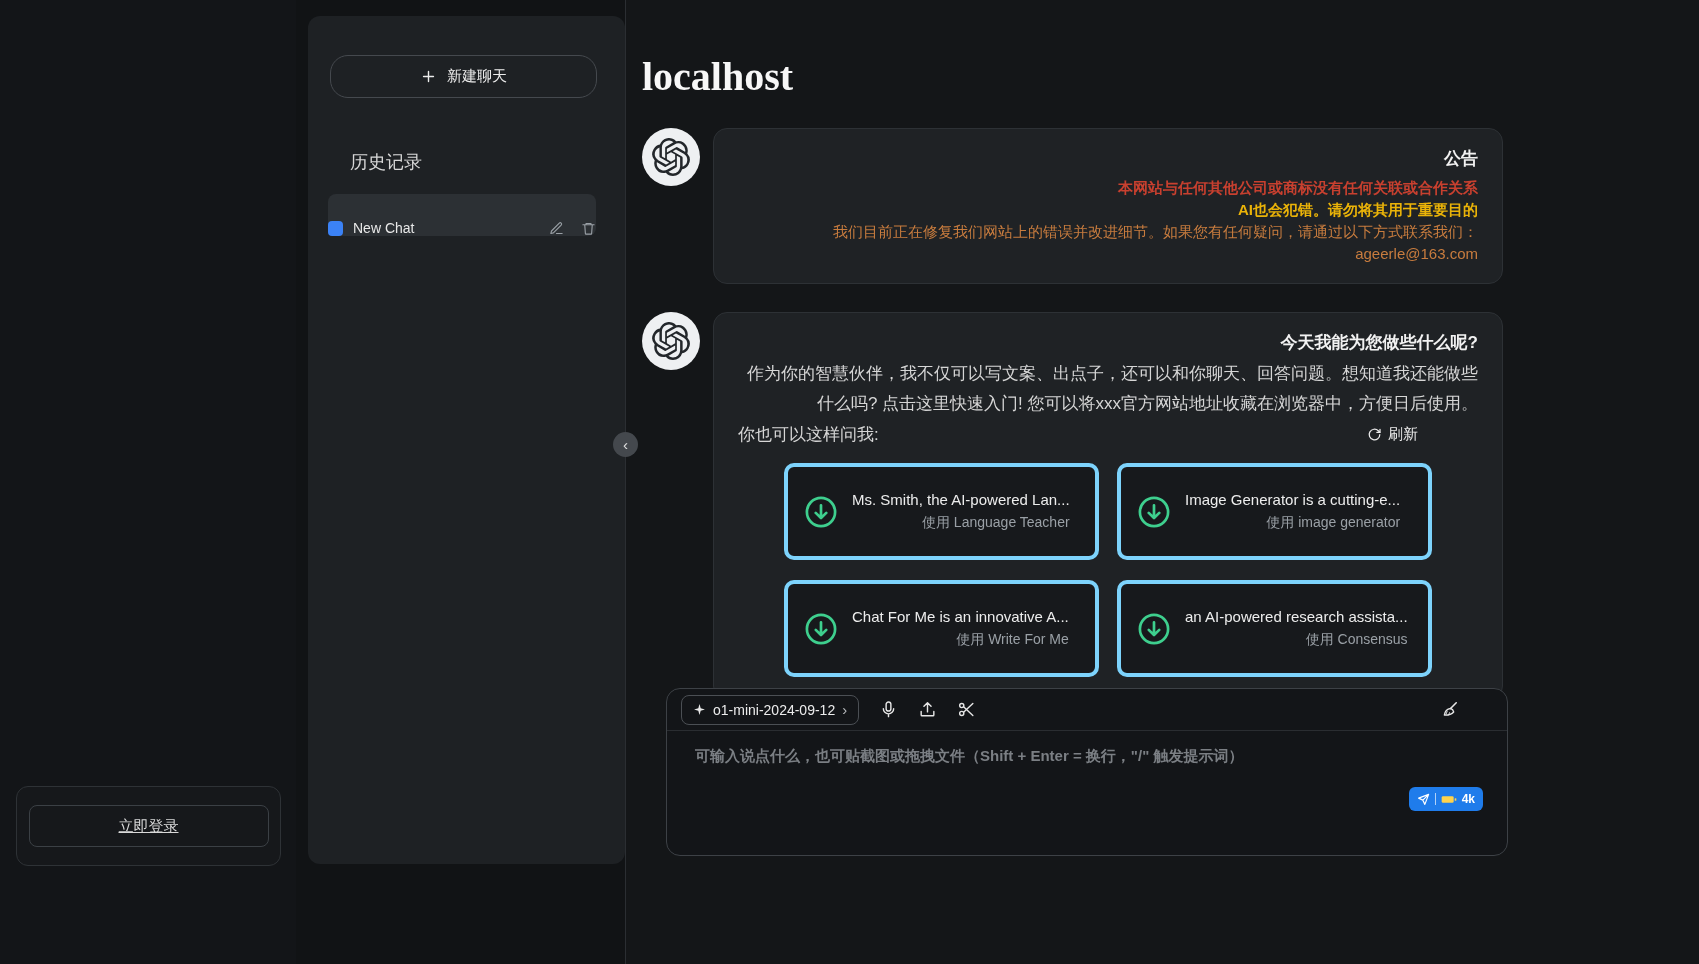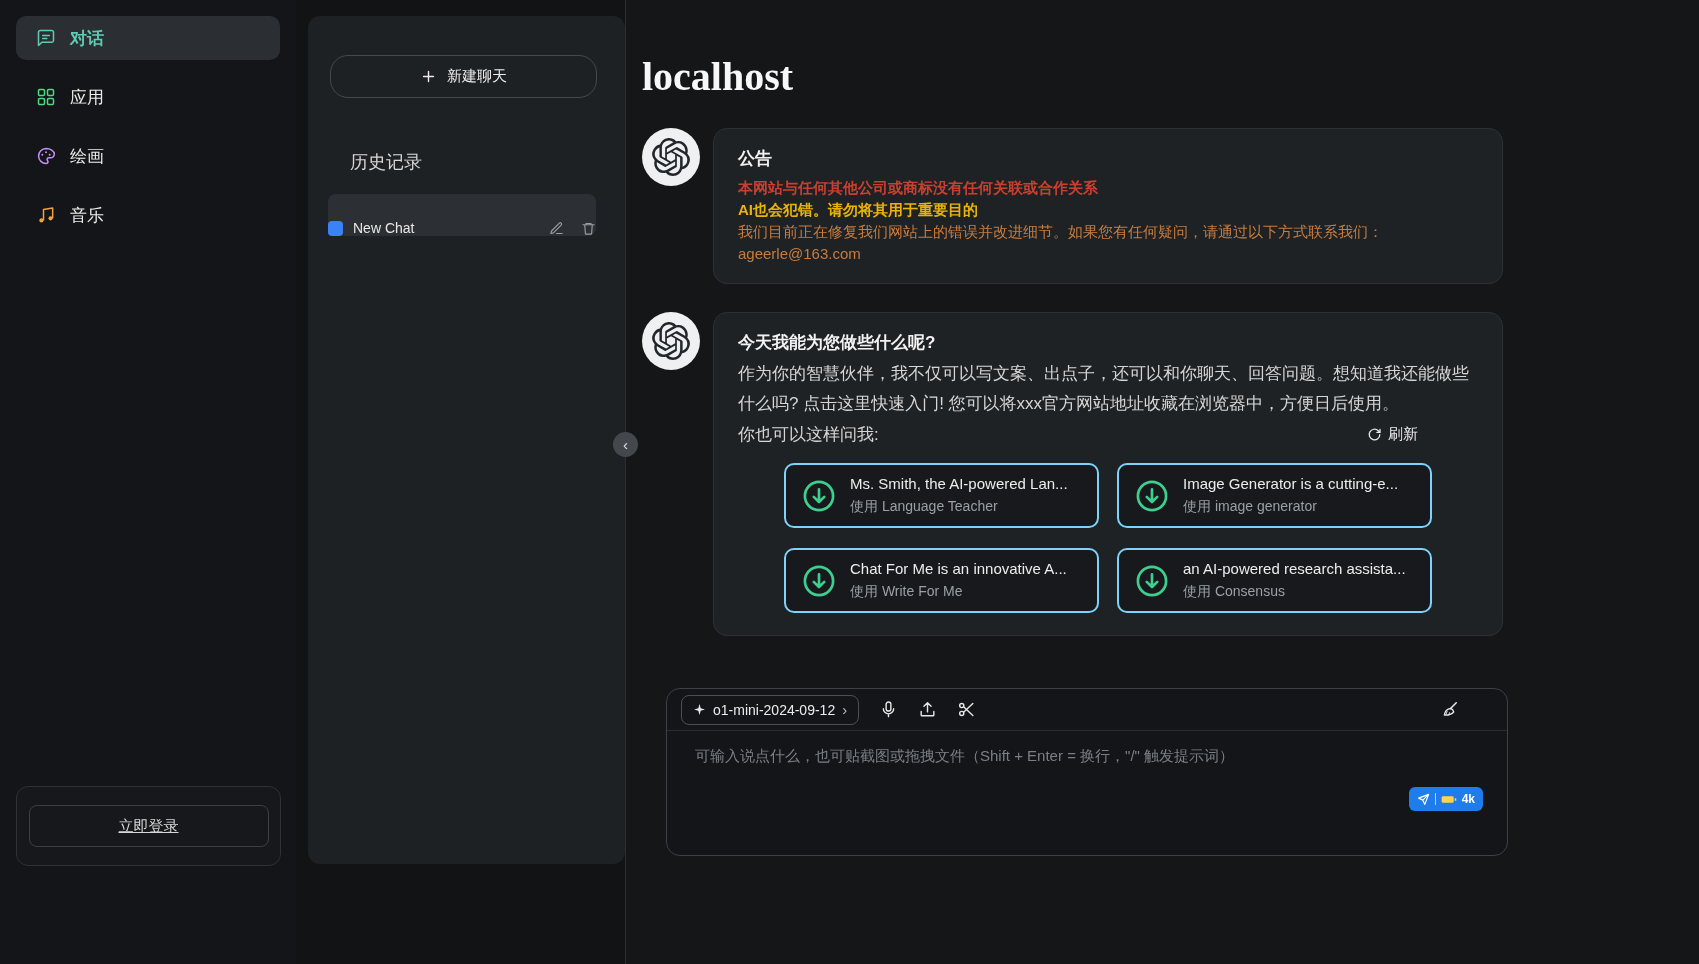--- a/index.html
+++ b/index.html
@@ -27,54 +27,54 @@
   .chat-square { width:15px; height:15px; border-radius:4px; background:#3b82f6; flex-shrink:0; }
   .chat-item-title { font-size:14px; color:#e8e8e8; flex:1; }
   .aicon { width:15px; height:15px; color:#9aa0a6; cursor:pointer; flex-shrink:0; }
   .aicon + .aicon { margin-left:7px; }
 
   
   .main { position:absolute; left:625px; top:0; width:1074px; height:964px; background:#141618; border-left:1px solid #2b2e32; }
   .collapse-btn { position:absolute; left:-13px; top:432px; width:25px; height:25px; border-radius:50%; background:#44484d; color:#e0e0e0; display:flex; align-items:center; justify-content:center; font-size:15px; line-height:1; cursor:pointer; z-index:5; }
   .chat-col { position:absolute; left:16px; top:0; width:861px; }
   .page-title { margin-top:54px; text-align:left; font-family:"Liberation Serif","DejaVu Serif",serif; font-size:40px; font-weight:bold; color:#f7f7f7; line-height:46px; }
-  .msg-row { display:flex; align-items:flex-start; margin-top:28px; }
+  .msg-row { display:flex; align-items:flex-start; margin-top:28px;text-align:right; }
   .avatar { width:58px; height:58px; border-radius:50%; background:#eef0f2; display:flex; align-items:center; justify-content:center; flex-shrink:0; color:#23272b; }
   .avatar svg { width:38px; height:38px; }
   .bubble { margin-left:13px; flex:1; background:#1f2225; border:1px solid #2d3135; border-radius:14px; padding:18px 24px; min-width:0; }
 
   .ann-heading { font-size:17px; font-weight:bold; color:#f2f2f2; line-height:24px; margin-bottom:6px; }
   .ann-line { font-size:15px; line-height:22px; }
   .ann-line.red1 { color:#c8402f; font-weight:bold; }
   .ann-line.red2 { color:#eab308; font-weight:bold; }
   .ann-line.orange { color:#c87c3e; }
   .ann-email { font-size:15px; line-height:22px; color:#c87c3e; text-decoration:none; display:inline-block; cursor:pointer; }
 
   .wel-heading { font-size:17px; font-weight:bold; color:#f2f2f2; line-height:24px; margin-bottom:4px; }
   .wel-body { font-size:17px; color:#d6d6d6; line-height:30px; }
   .hint-row { display:flex; align-items:center; justify-content:space-between; padding-right:60px; height:30px; }
   .hint-text { font-size:17px; color:#d6d6d6; }
   .refresh-btn { display:flex; align-items:center; gap:6px; font-size:15px; color:#ececec; cursor:pointer; }
   .refresh-btn svg { width:15px; height:15px; }
   .cards { width:648px; margin:14px auto 4px; display:grid; grid-template-columns:315px 315px; gap:20px 18px; }
-  .card { height:65px; background:#17191c; border:2px solid #7dd3fc; border-radius:10px; display:flex; align-items:center; gap:13px; padding:0 15px; cursor:pointer; }
+  .card { height:97px; background:#17191c; border:4px solid #7dd3fc; border-radius:10px; display:flex; align-items:center; gap:13px; padding:0 15px; cursor:pointer; }
   .card-icon { width:36px; height:36px; color:#3ecf8e; flex-shrink:0; }
   .card-texts { min-width:0; }
   .card-title { font-size:15px; color:#ededed; white-space:nowrap; overflow:hidden; }
   .card-sub { font-size:14px; color:#9aa0a6; margin-top:6px; white-space:nowrap; overflow:hidden; }
 
   
   .composer { position:absolute; left:40px; top:688px; width:842px; height:168px; border:1px solid #3d4146; border-radius:14px; background:#131518; }
   .composer-toolbar { height:42px; border-bottom:1px solid #2a2d31; display:flex; align-items:center; padding:0 14px; gap:20px; }
   .model-chip { display:flex; align-items:center; gap:7px; height:30px; padding:0 11px; border:1px solid #4b4f54; border-radius:8px; font-size:14px; color:#ececec; cursor:pointer; white-space:nowrap; background:transparent; }
   .spark { width:13px; height:13px; color:#e8e8e8; }
   .chev { color:#b9bcbe; font-size:15px; }
   .tool-icon { width:19px; height:19px; color:#e6e6e6; cursor:pointer; }
   .broom { margin-left:auto; margin-right:34px; }
-  .composer-input { display:block; width:100%; height:98px; background:transparent; border:none; outline:none; resize:none; padding:16px 28px; font-size:15px; color:#ec4899; font-family:inherit; }
+  .composer-input { display:block; width:100%; height:98px; background:transparent; border:none; outline:none; resize:none; padding:16px 28px; font-size:15px; color:#ec4899; font-family:inherit;font-weight:bold; }
   .composer-input::placeholder { color:#7b7f84; }
   .token-badge { position:absolute; right:24px; bottom:44px; height:24px; background:#1f7ceb; border-radius:6px; display:flex; align-items:center; gap:5px; padding:0 8px; color:#fff; font-size:12px; font-weight:bold; cursor:pointer; }
   .plane { width:13px; height:13px; color:#fff; }
   .sep { width:1px; height:12px; background:rgba(255,255,255,.65); }
   .battery { width:16px; height:11px; color:#ffd34d; }
 </style>
 </head>
 <body>
 
 <svg class="defs" aria-hidden="true">
@@ -148,46 +148,20 @@
       <path d="M21.5 2.5L10.8 13.2M21.5 2.5L14.5 21l-3.7-7.8L3 9.5z" fill="none" stroke="currentColor" stroke-width="2.2" stroke-linejoin="round"></path>
     </symbol>
     <symbol id="i-battery" viewBox="0 0 24 16">
       <rect x="1" y="3" width="18" height="10" rx="2" fill="currentColor"></rect>
       <rect x="20.5" y="6" width="2.5" height="4" rx="1" fill="currentColor"></rect>
     </symbol>
   </defs>
 </svg>
 
 <div class="sidebar">
-  <div class="nav">
-    <div class="nav-item active">
-      <svg class="nicon ic-teal">
-          <use href="#i-chat"></use>
-        </svg>
-      <span>对话</span>
-    </div>
-    <div class="nav-item">
-      <svg class="nicon ic-green">
-          <use href="#i-apps"></use>
-        </svg>
-      <span>应用</span>
-    </div>
-    <div class="nav-item">
-      <svg class="nicon ic-purple">
-          <use href="#i-palette"></use>
-        </svg>
-      <span>绘画</span>
-    </div>
-    <div class="nav-item">
-      <svg class="nicon ic-orange">
-          <use href="#i-music"></use>
-        </svg>
-      <span>音乐</span>
-    </div>
-  </div>
   <div class="login-box">
     <div class="login-btn">立即登录</div>
   </div>
 </div>
 
 <div class="chat-panel">
   <div class="new-chat-btn">
     <svg class="plus-ic">
         <use href="#i-plus"></use>
       </svg>

